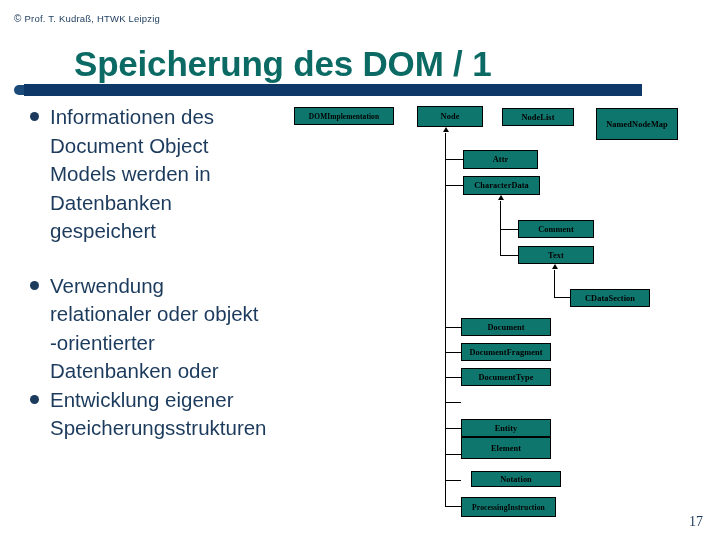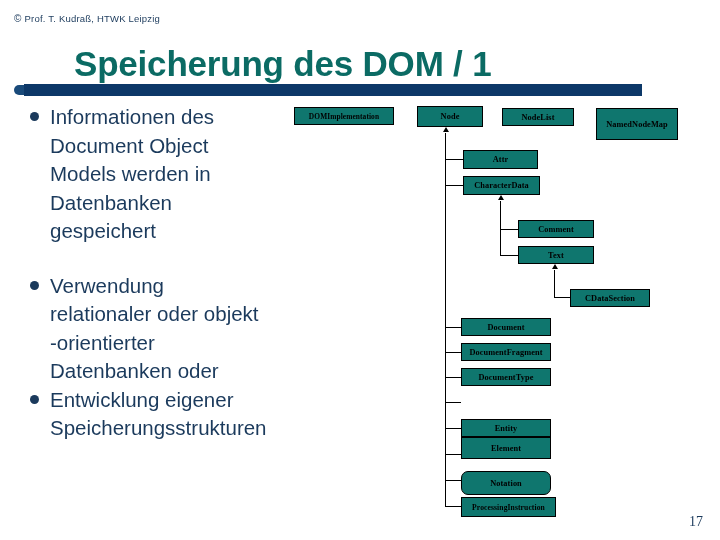--- a/index.html
+++ b/index.html
@@ -218,21 +218,21 @@
 
   <div class="node-box" style="left:461px; top:343px; width:90px; height:18px;">DocumentFragment</div>
 
   <div class="node-box" style="left:461px; top:368px; width:90px; height:18px;">DocumentType</div>
 
   <div class="node-box" style="left:461px; top:393px; width:90px; height:22px;margin-top:44px;">Element</div>
 
   <div class="node-box" style="left:461px; top:419px; width:90px; height:18px;">Entity</div>
 
 
-  <div class="node-box" style="left:461px; top:471px; width:90px; height:24px;border-radius:7px;">Notation</div>
+  <div class="node-box" style="left:471px; top:471px; width:90px; height:16px;">Notation</div>
 
   <div class="node-box" style="left:461px; top:497px; width:95px; height:20px; font-size:7.6px;">ProcessingInstruction</div>
 
   <div class="lnk" style="left:445px; top:133px; width:1.4px; height:374px;"></div>
 
   <div class="arrow-up" style="left:442.6px; top:127px;"></div>
 
   <div class="lnk" style="left:445px; top:159px; width:18px; height:1.4px;"></div>
   <div class="lnk" style="left:445px; top:185px; width:18px; height:1.4px;"></div>
   <div class="lnk" style="left:445px; top:327px; width:16px; height:1.4px;"></div>

